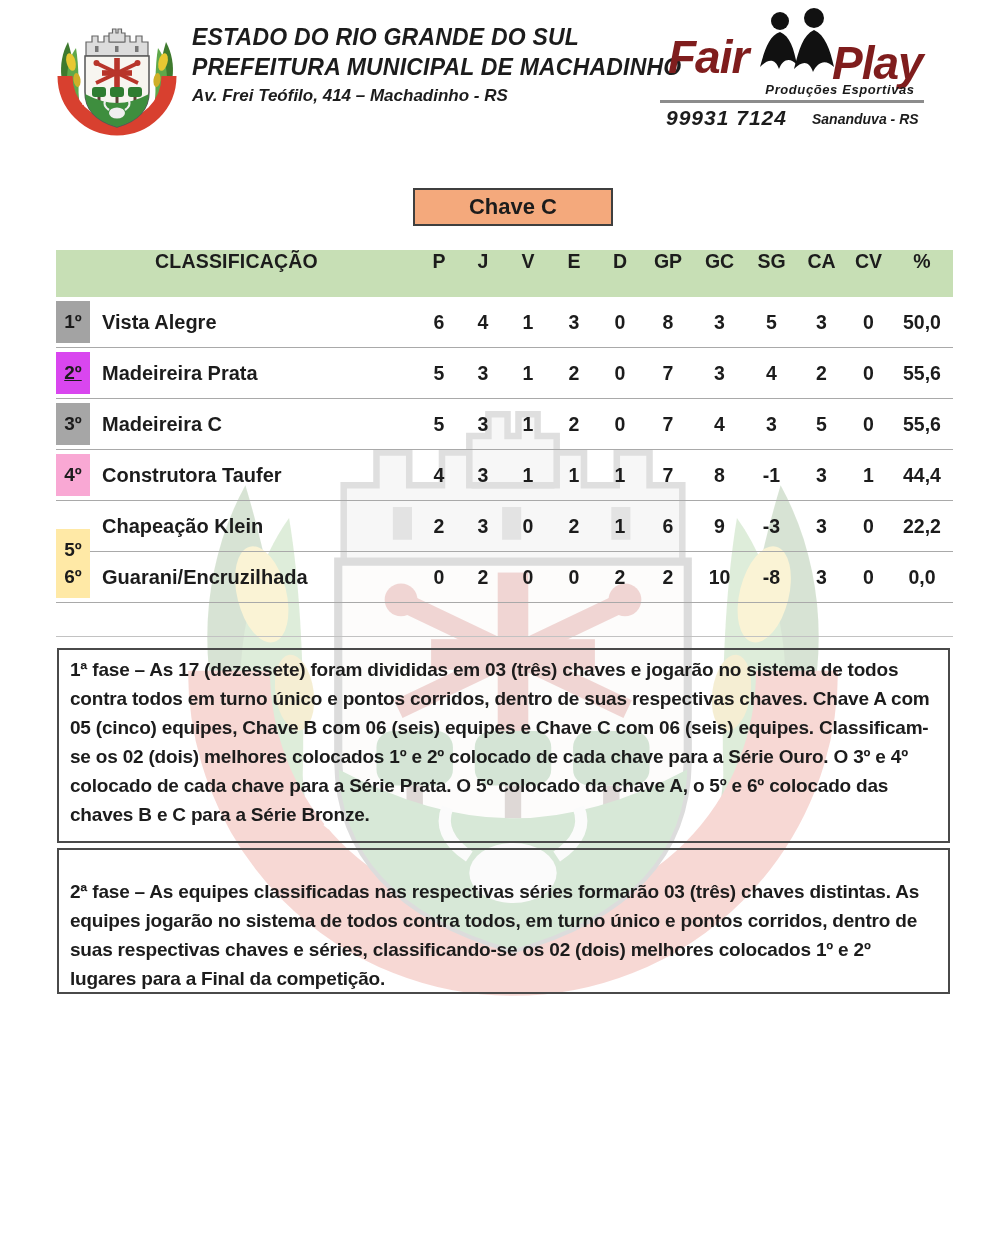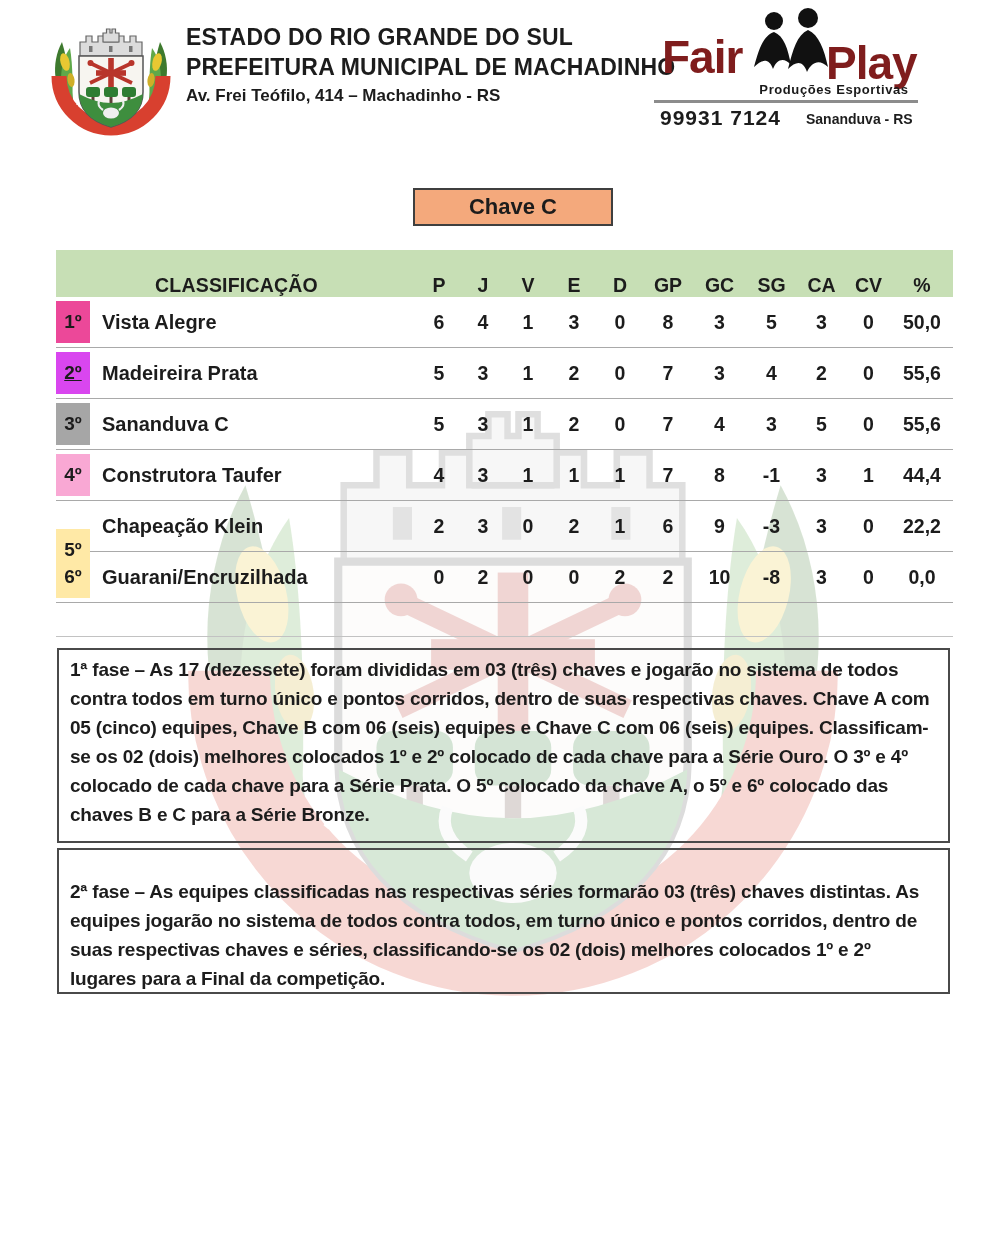--- a/index.html
+++ b/index.html
@@ -2,39 +2,39 @@
 <html lang="pt"><head>
 <meta charset="utf-8">
 <title>Classificação Chave C</title>
 <style>
   html,body{margin:0;padding:0;}
   body{width:993px;height:1250px;background:#ffffff;font-family:"Liberation Sans",sans-serif;color:#1c1c1c;position:relative;overflow:hidden;}
   .page{position:relative;width:993px;height:1250px;background:#fff;}
   
   .watermark{position:absolute;left:158px;top:288px;width:710px;height:722px;opacity:0.20;z-index:0;pointer-events:none;}
   
-  .hdr{position:absolute;left:0;top:0;width:787px;height:150px;z-index:2;}
+  .hdr{position:absolute;left:6px;top:0;width:787px;height:150px;z-index:2;font-style:italic;}
   .crest-sm{position:absolute;left:46px;top:6px;width:130px;height:132px;}
   .gov{position:absolute;left:186px;top:22px;}
   .gov-l{font-size:23px;font-weight:bold;line-height:30px;letter-spacing:0.2px;}
   .gov-addr{font-size:17px;font-weight:bold;margin-top:4px;}
   .fairplay{position:absolute;left:648px;top:8px;width:276px;height:112px;}
   .fp-word{position:absolute;font-size:46px;font-weight:800;letter-spacing:-1px;color:#7f1d1d;line-height:46px;}
   .fp-fair{left:14px;top:26px;}
   .fp-play{left:178px;top:32px;}
   .fp-figs{position:absolute;left:96px;top:0px;width:92px;height:74px;}
   .fp-tag{position:absolute;left:106px;top:74px;width:160px;font-size:13px;font-weight:600;letter-spacing:0.6px;color:#1a1a1a;text-align:center;}
   .fp-line{position:absolute;left:6px;top:92px;width:264px;height:3px;background:#8c8c8c;}
   .fp-phone{position:absolute;left:12px;top:98px;font-size:21px;font-weight:800;letter-spacing:1px;}
   .fp-city{position:absolute;left:158px;top:103px;font-size:14px;font-weight:800;}
   
   .chave{position:absolute;left:413px;top:188px;width:196px;height:34px;border:2px solid #3f3f3f;display:flex;align-items:center;justify-content:center;font-size:22px;font-weight:bold;z-index:2;}
   
   .tbl{position:absolute;left:56px;top:250px;width:897px;z-index:1;}
-  .thead{display:flex;align-items:flex-end;height:47px;font-weight:bold;}
+  .thead{display:flex;align-items:flex-start;height:47px;font-weight:bold;}
   .h-class{flex:1;text-align:center;font-size:19.5px;letter-spacing:0.2px;}
   .vals{display:flex;}
   .num{display:inline-block;text-align:center;font-weight:bold;font-size:19.5px;}
   .c0{width:44px}.c1{width:44px}.c2{width:46px}.c3{width:46px}.c4{width:46px}
   .c5{width:50px}.c6{width:53px}.c7{width:51px}.c8{width:49px}.c9{width:45px}.c10{width:62px}
   .trow{display:flex;align-items:center;height:50px;border-bottom:1px solid #a9a9a9;}
   .pos{width:34px;height:42px;margin-right:8px;display:flex;align-items:center;justify-content:center;font-weight:bold;font-size:19px;}
   .team{flex:1;font-weight:bold;font-size:20px;padding-left:4px;white-space:nowrap;}
   .t-empty{height:33px;border-bottom:1px solid #c2c2c2;}
   
@@ -159,21 +159,21 @@
           <span class="num c5">GP</span>
           <span class="num c6">GC</span>
           <span class="num c7">SG</span>
           <span class="num c8">CA</span>
           <span class="num c9">CV</span>
           <span class="num c10">%</span>
         </span>
     </div>
     <div>
         <div class="trow">
-    <span class="pos" style="background: #ec4899;">1º</span>
+    <span class="pos" style="background: #a3a3a3;">1º</span>
     <span class="team">Vista Alegre</span>
     <span class="vals">
             <span class="num c0">6</span>
             <span class="num c1">4</span>
             <span class="num c2">1</span>
             <span class="num c3">3</span>
             <span class="num c4">0</span>
             <span class="num c5">8</span>
             <span class="num c6">3</span>
             <span class="num c7">5</span>
@@ -194,21 +194,21 @@
             <span class="num c5">7</span>
             <span class="num c6">3</span>
             <span class="num c7">4</span>
             <span class="num c8">2</span>
             <span class="num c9">0</span>
             <span class="num c10">55,6</span>
           </span>
   </div>
         <div class="trow">
     <span class="pos" style="background: rgb(166, 166, 166);">3º</span>
-    <span class="team">Sananduva C</span>
+    <span class="team">Madeireira C</span>
     <span class="vals">
             <span class="num c0">5</span>
             <span class="num c1">3</span>
             <span class="num c2">1</span>
             <span class="num c3">2</span>
             <span class="num c4">0</span>
             <span class="num c5">7</span>
             <span class="num c6">4</span>
             <span class="num c7">3</span>
             <span class="num c8">5</span>

